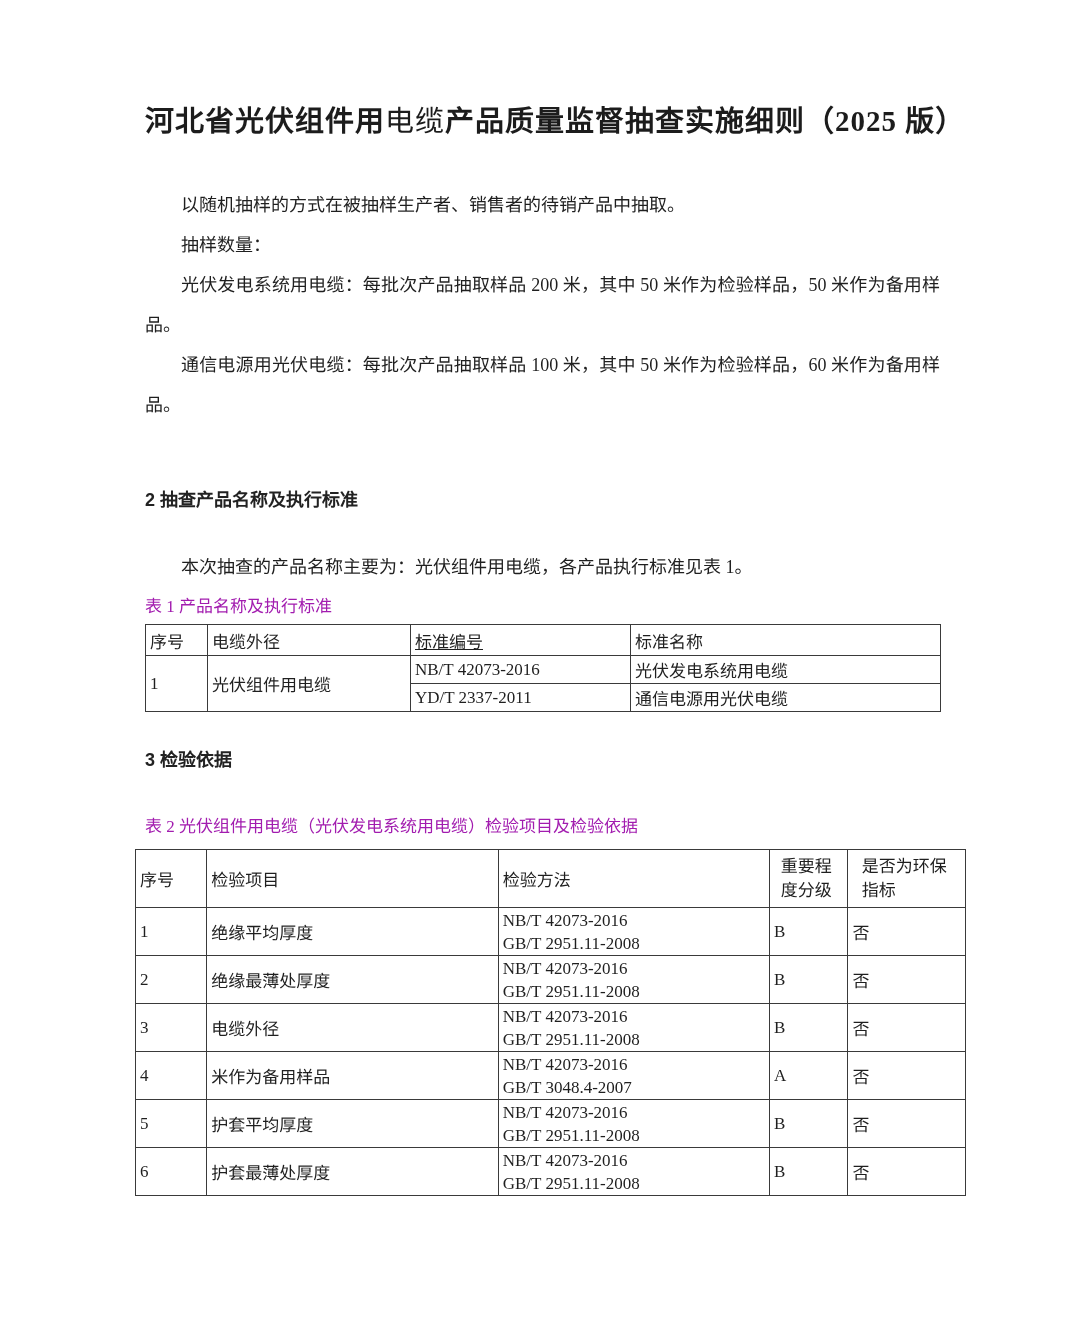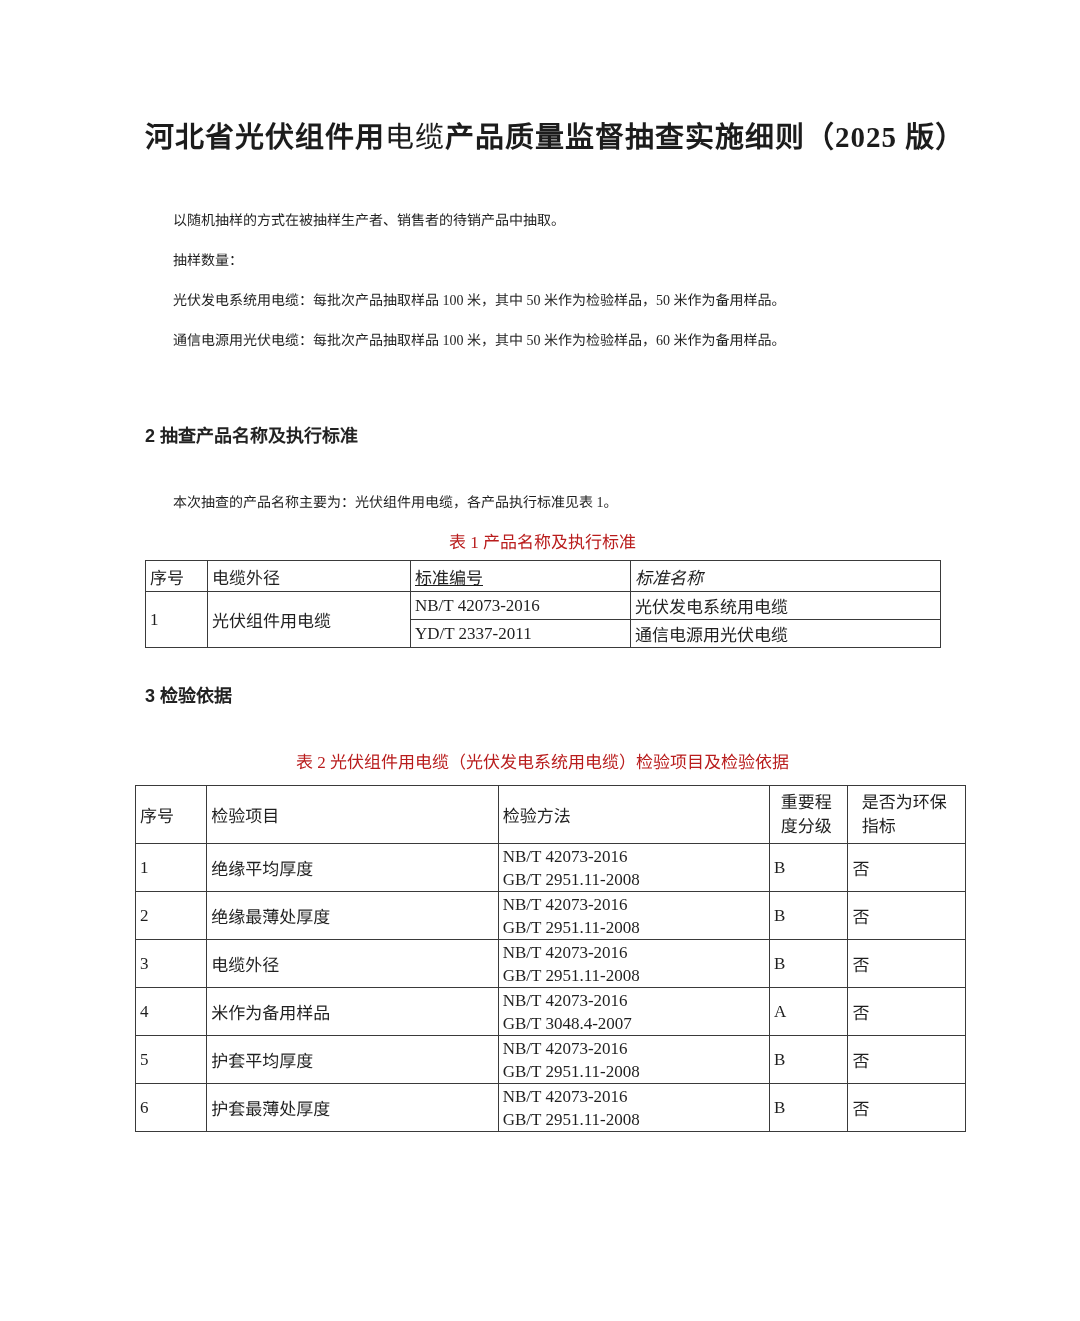--- a/index.html
+++ b/index.html
@@ -8,21 +8,21 @@
     position: relative;
     width: 1080px;
     height: 1321px;
     margin: 0 auto;
     background: #ffffff;
     color: #1c1c1c;
     font-family: "Liberation Serif", "DejaVu Serif", serif;
     overflow: hidden;
   }
   .content {
-    padding: 16px 140px 0 145px;
+    padding: 0 140px 0 145px;
   }
   .doc-title {
     padding-top: 102px;
     text-align: center;
     font-size: 29px;
     font-weight: bold;
     line-height: 38px;
     letter-spacing: 1px;
     white-space: nowrap;
   }
@@ -33,33 +33,32 @@
     font-family: "Liberation Sans", "DejaVu Sans", sans-serif;
     font-size: 18px;
     font-weight: bold;
     line-height: 22px;
     color: #222222;
   }
   .h-1 { margin-top: 43px; }
   .h-2 { margin-top: 64px; }
   .h-3 { margin-top: 37px; }
   .para {
-    font-size: 14px;
+    font-size: 18px;
     line-height: 40px;
     text-indent: 2em;
     text-align: justify;
     color: #1f1f1f;
   }
   .para-first { margin-top: 45px; }
   .para-intro { margin-top: 36px; }
   .table-caption {
-    text-align: center;
     font-size: 17px;
     line-height: 26px;
-    color: #b91c1c;
+    color: #a21caf;
   }
   .caption-1 { margin-top: 7px; }
   .caption-2 { margin-top: 43px; }
   table {
     border-collapse: collapse;
     table-layout: fixed;
     font-size: 17px;
     color: #1f1f1f;
   }
   th, td {
@@ -68,21 +67,21 @@
     vertical-align: middle;
     font-weight: normal;
     padding: 0 4px;
     overflow: hidden;
   }
   
   .table-1 { margin-top: 4px; width: 795px; }
   .table-1 .col-no   { width: 62px; }
   .table-1 .col-prod { width: 203px; }
   .table-1 .col-code { width: 220px; text-decoration: underline; }
-  .table-1 .col-name { width: 310px; font-style: italic; }
+  .table-1 .col-name { width: 310px; }
   .table-1 thead tr  { height: 31px; }
   .table-1 tbody tr  { height: 28px; }
   
   .table-2 { margin-top: 9px; width: 831px; margin-left: -10px; }
   .table-2 .col-no     { width: 71px; }
   .table-2 .col-item   { width: 290px; }
   .table-2 .col-method { width: 270px; }
   .table-2 .col-grade  { width: 78px; }
   .table-2 .col-env    { width: 117px; }
   .table-2 thead tr    { height: 58px; }
@@ -97,21 +96,21 @@
 <div class="page">
   <div class="content">
 
     <div class="doc-title">
       <span>河北省光伏组件用</span><span class="title-light">电缆</span><span>产品质量监督抽查实施细则（2025 版）</span>
     </div>
 
 
     <p class="para para-first">以随机抽样的方式在被抽样生产者、销售者的待销产品中抽取。</p>
     <p class="para">抽样数量：</p>
-    <p class="para">光伏发电系统用电缆：每批次产品抽取样品 100 米，其中 50 米作为检验样品，50 米作为备用样品。</p>
+    <p class="para">光伏发电系统用电缆：每批次产品抽取样品 200 米，其中 50 米作为检验样品，50 米作为备用样品。</p>
     <p class="para">通信电源用光伏电缆：每批次产品抽取样品 100 米，其中 50 米作为检验样品，60 米作为备用样品。</p>
 
     <div class="section-heading h-2">2 抽查产品名称及执行标准</div>
 
     <p class="para para-intro">本次抽查的产品名称主要为：光伏组件用电缆，各产品执行标准见表 1。</p>
 
     <div class="table-caption caption-1">表 1 产品名称及执行标准</div>
 
     <table class="table-1">
       <thead>

